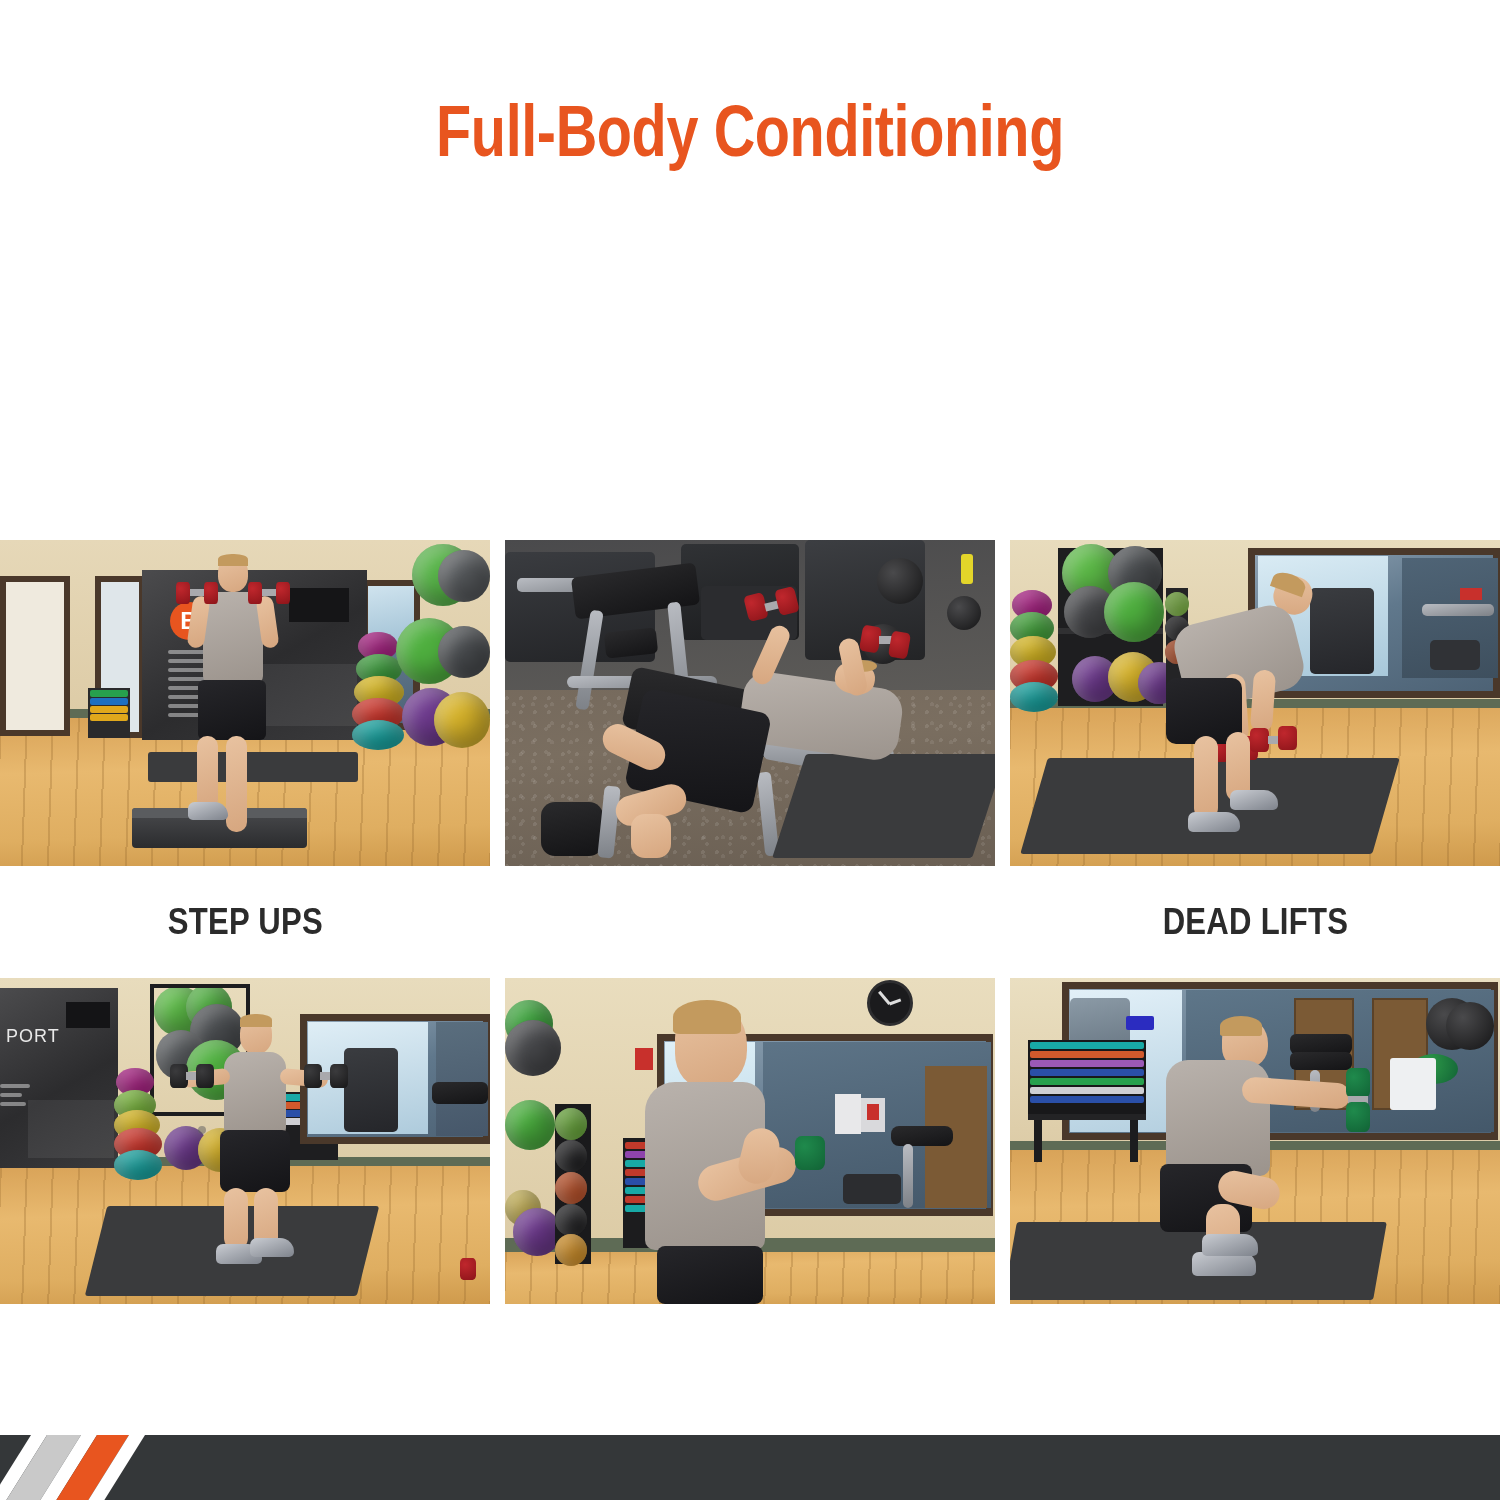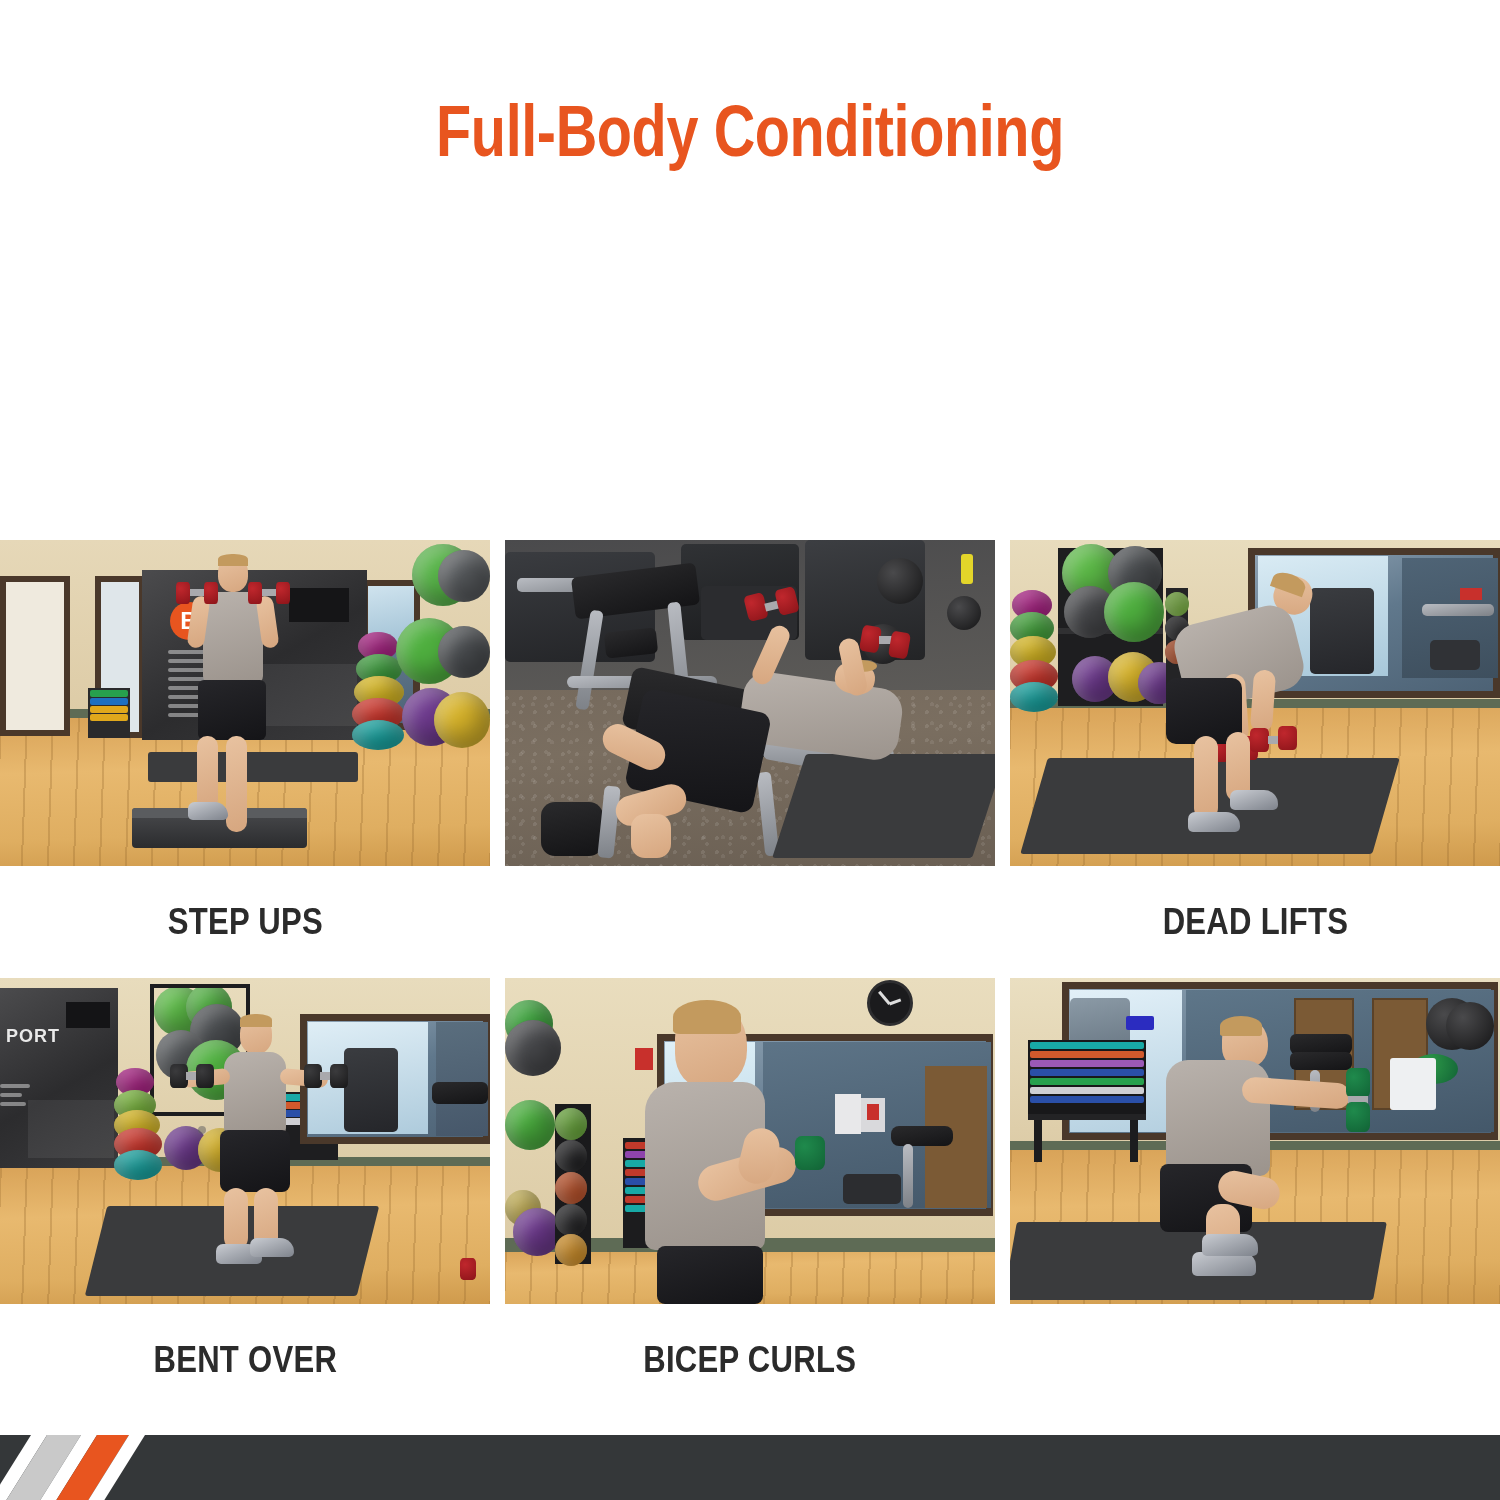--- a/index.html
+++ b/index.html
@@ -337,21 +337,21 @@
           <div class="wall" style="height:192px;background:linear-gradient(180deg,#e8dcbd,#ddcca6)"></div>
           <div class="floor" style="height:140px"></div>
           <div class="baseboard" style="bottom:138px"></div>
 
           <div class="poster" style="left:0;top:10px;width:118px;height:180px">
             <div class="plines" style="left:0px;top:96px;width:34px">
               <i style="width:30px"></i>
                 <i style="width:22px"></i>
                 <i style="width:26px"></i>
             </div>
-            <div style="position:absolute;left:6px;top:38px;color:#e9e9e9;font-weight:bold;font-size:18px;letter-spacing:1px">PORT</div>
+            <div style="position:absolute;left:6px;top:38px;color:#e9e9e9;font-weight:normal;font-size:18px;letter-spacing:1px">PORT</div>
             <div style="position:absolute;right:8px;top:14px;width:44px;height:26px;background:#141416"></div>
             <div style="position:absolute;right:4px;bottom:10px;width:86px;height:58px;background:rgba(255,255,255,.07)"></div>
           </div>
 
           <div class="ball" style="left:154px;top:8px;width:50px;height:50px;background:#5cb947"></div>
           <div class="ball" style="left:186px;top:6px;width:46px;height:46px;background:#52b043"></div>
           <div class="ball" style="left:190px;top:26px;width:54px;height:54px;background:#4a4d50"></div>
           <div class="ball" style="left:156px;top:52px;width:50px;height:50px;background:#56595c"></div>
           <div class="ball" style="left:186px;top:62px;width:60px;height:60px;background:#4fb03f"></div>
           <div style="position:absolute;left:150px;top:6px;width:100px;height:132px;border:4px solid #1d1d1f;background:transparent"></div>
@@ -393,23 +393,20 @@
           <div class="bar" style="position:absolute;left:320px;top:94px;width:12px;height:8px"></div>
           <div class="db-blk" style="position:absolute;left:330px;top:86px;width:18px;height:24px"></div>
           <div class="short" style="position:absolute;left:220px;top:152px;width:70px;height:62px;border-radius:8px"></div>
           <div class="skin" style="position:absolute;left:224px;top:210px;width:24px;height:62px;border-radius:12px"></div>
           <div class="skin" style="position:absolute;left:254px;top:210px;width:24px;height:62px;border-radius:12px"></div>
           <div class="shoe" style="position:absolute;left:216px;top:266px;width:46px;height:20px"></div>
           <div class="shoe" style="position:absolute;left:250px;top:260px;width:44px;height:19px"></div>
           <div class="db-red" style="position:absolute;right:14px;bottom:24px;width:16px;height:22px"></div>
         </div>
       </div>
-      <div class="caption">
-        <span>BENT OVER</span>
-      </div>
     </div>
 
     <div class="cell">
       <div class="photo">
         <div class="sc">
           <div class="wall" style="height:276px;background:linear-gradient(180deg,#e9ddbe,#dccba5)"></div>
           <div class="floor" style="height:56px"></div>
           <div class="baseboard" style="bottom:52px;height:14px"></div>
 
           <div class="clock" style="left:362px;top:2px;width:46px;height:46px"></div>
@@ -454,23 +451,20 @@
           <div style="position:absolute;left:130px;top:70px;width:18px;height:22px;background:#c8302c"></div>
 
           <div class="head skin" style="position:absolute;left:170px;top:24px;width:72px;height:86px;border-radius:42% 50% 44% 40%"></div>
           <div class="hair" style="position:absolute;left:168px;top:22px;width:68px;height:34px;border-radius:50% 50% 10% 10%"></div>
           <div class="shirt" style="position:absolute;left:140px;top:104px;width:120px;height:168px;border-radius:30px 22px 10px 10px"></div>
           <div class="skin" style="position:absolute;left:192px;top:178px;width:100px;height:36px;border-radius:18px;transform:rotate(-16deg)"></div>
           <div class="skin" style="position:absolute;left:236px;top:150px;width:36px;height:56px;border-radius:18px;transform:rotate(14deg)"></div>
           <div class="db-green" style="position:absolute;left:290px;top:158px;width:30px;height:34px"></div>
           <div class="short" style="position:absolute;left:152px;top:268px;width:106px;height:58px;border-radius:8px"></div>
         </div>
-      </div>
-      <div class="caption">
-        <span>BICEP CURLS</span>
       </div>
     </div>
 
     <div class="cell">
       <div class="photo">
         <div class="sc">
           <div class="wall" style="height:178px;background:linear-gradient(180deg,#eadfc1,#dccba6)"></div>
           <div class="floor" style="height:156px"></div>
           <div class="baseboard" style="bottom:154px"></div>
 

